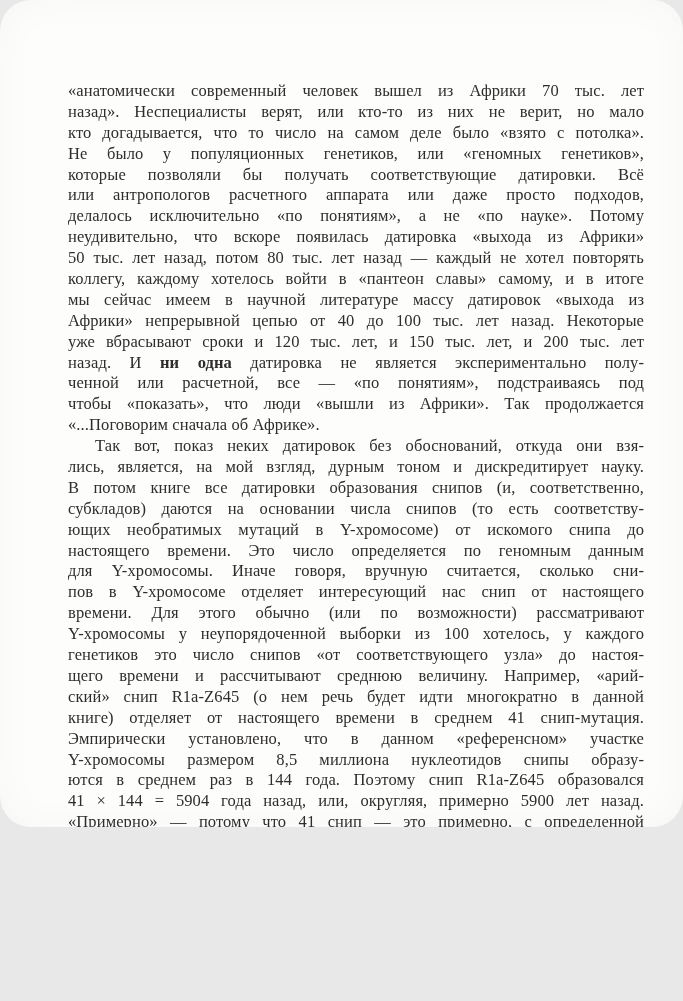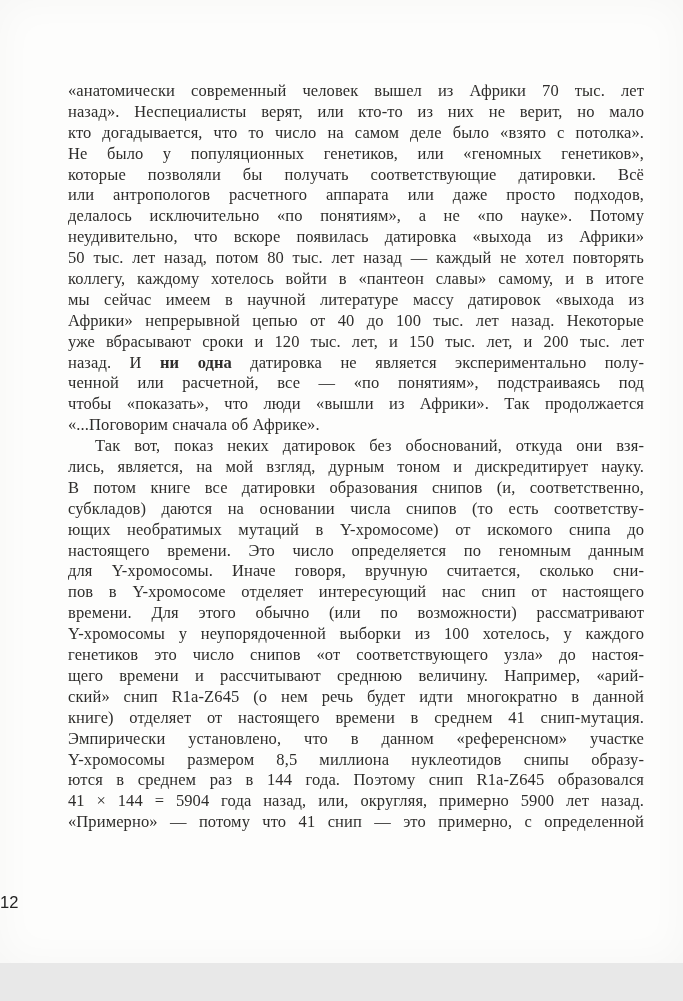--- a/index.html
+++ b/index.html
@@ -3,25 +3,26 @@
 <meta charset="utf-8">
 <style>
   html, body {
     margin: 0;
     padding: 0;
     background: #e8e8e8;
   }
   .page {
     position: relative;
     width: 683px;
-    height: 963px;
+    height: 827px;
     background: #fdfdfc;
     overflow: hidden;
     box-shadow: inset 0 0 40px rgba(0,0,0,0.03);
     font-family: "Liberation Serif", "DejaVu Serif", serif;
+    border-radius: 31px;
   }
   .text-block {
     position: absolute;
     left: 68px;
     top: 81px;
     width: 576px;
     font-size: 16.5px;
     line-height: 20.9px;
     color: #2e2d2b;
     letter-spacing: 0.1px;

